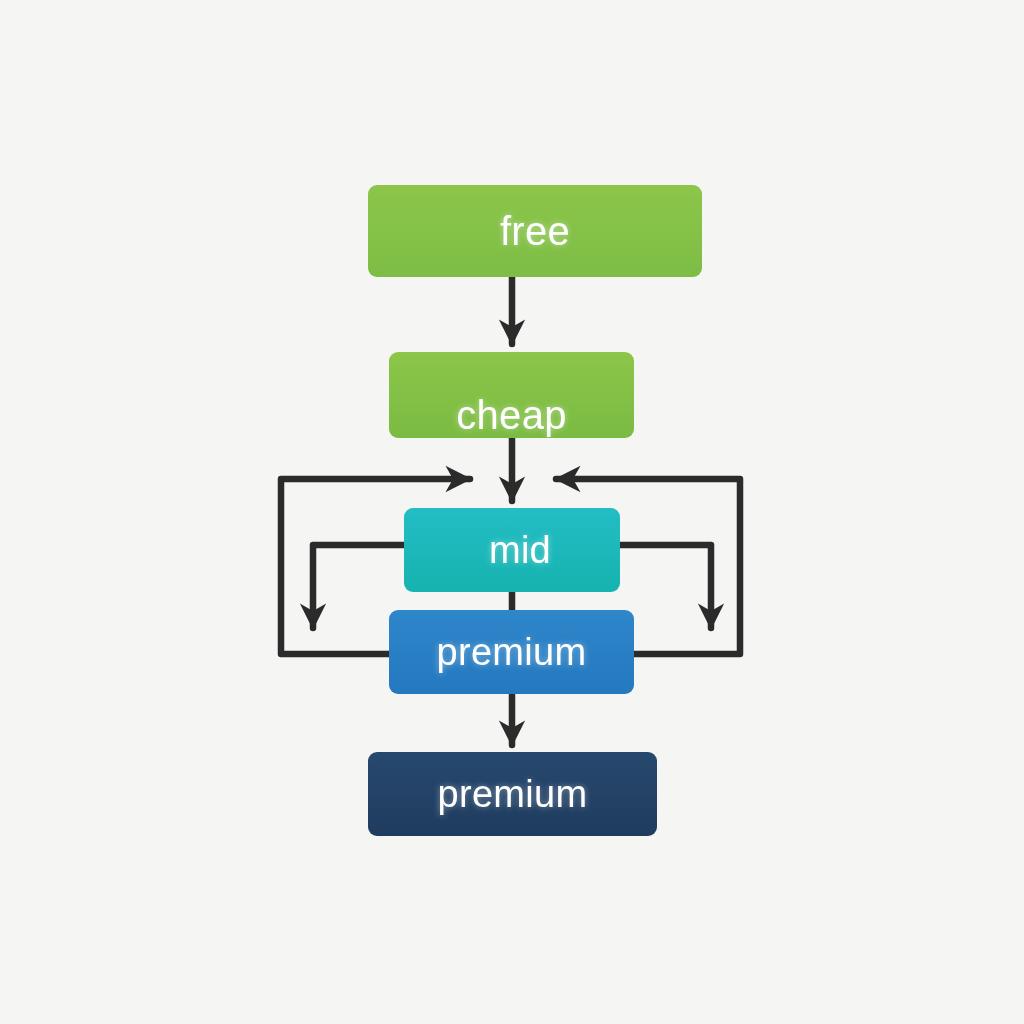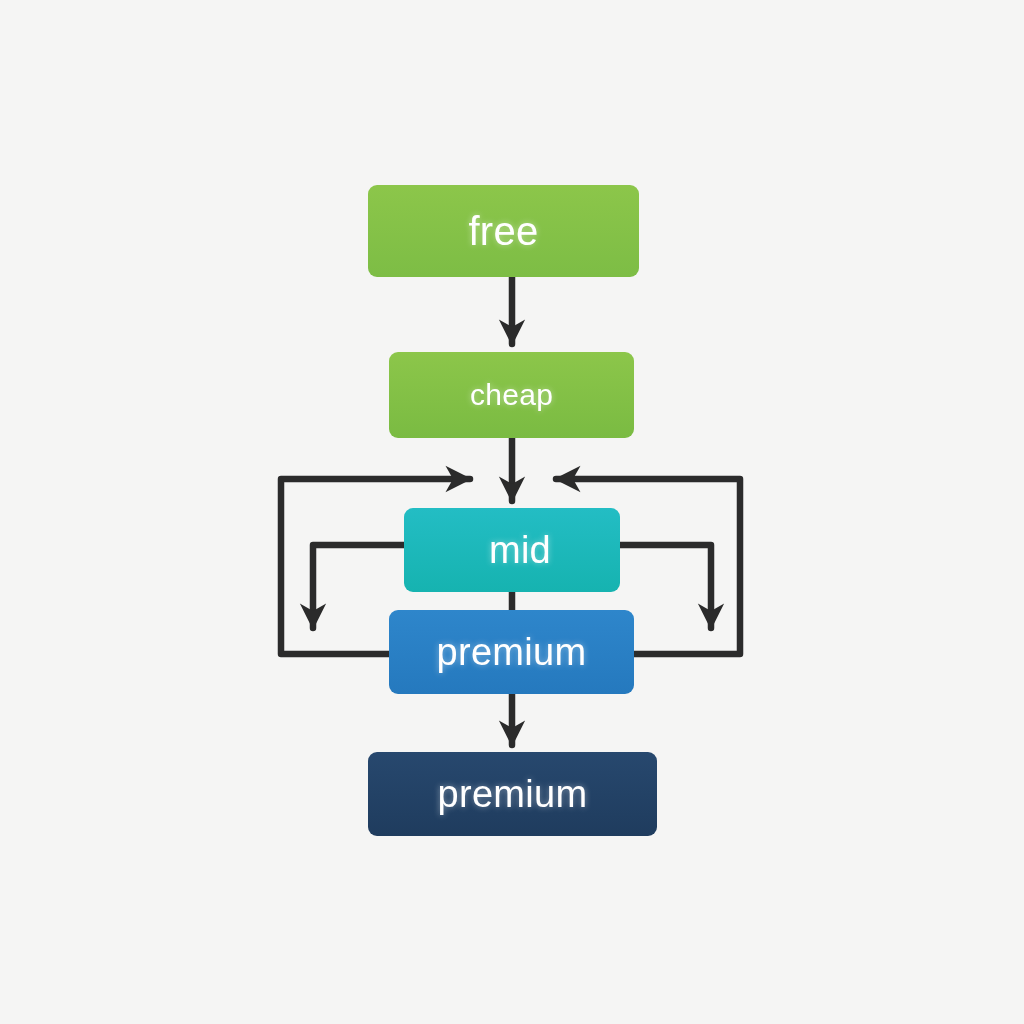--- a/index.html
+++ b/index.html
@@ -33,28 +33,29 @@
     justify-content: center;
     border-radius: 9px;
     color: #ffffff;
     font-weight: 400;
     letter-spacing: 0.3px;
     box-sizing: border-box;
     text-shadow: 0 0 6px rgba(255,255,255,0.45);
     z-index: 3;
   }
   .node-free {
-    left: 368px; top: 185px; width: 271px; height: 92px;
+    left: 368px; top: 185px; width: 334px; height: 92px;
     background: linear-gradient(180deg, #8cc64a 0%, #7dbd45 100%);
     font-size: 40px;
   }
   .node-cheap {
     left: 389px; top: 352px; width: 245px; height: 86px;
     background: linear-gradient(180deg, #8cc64a 0%, #7abb42 100%);
-    font-size: 30px;
+    font-size: 40px;
+    align-items: flex-end;
   }
   .node-mid {
     left: 404px; top: 508px; width: 216px; height: 84px;
     background: linear-gradient(180deg, #23bdc4 0%, #16b3b0 100%);
     font-size: 38px;
     padding-left: 16px;
   }
   .node-premium-mid {
     left: 389px; top: 610px; width: 245px; height: 84px;
     background: linear-gradient(180deg, #2e86cb 0%, #2579be 100%);

